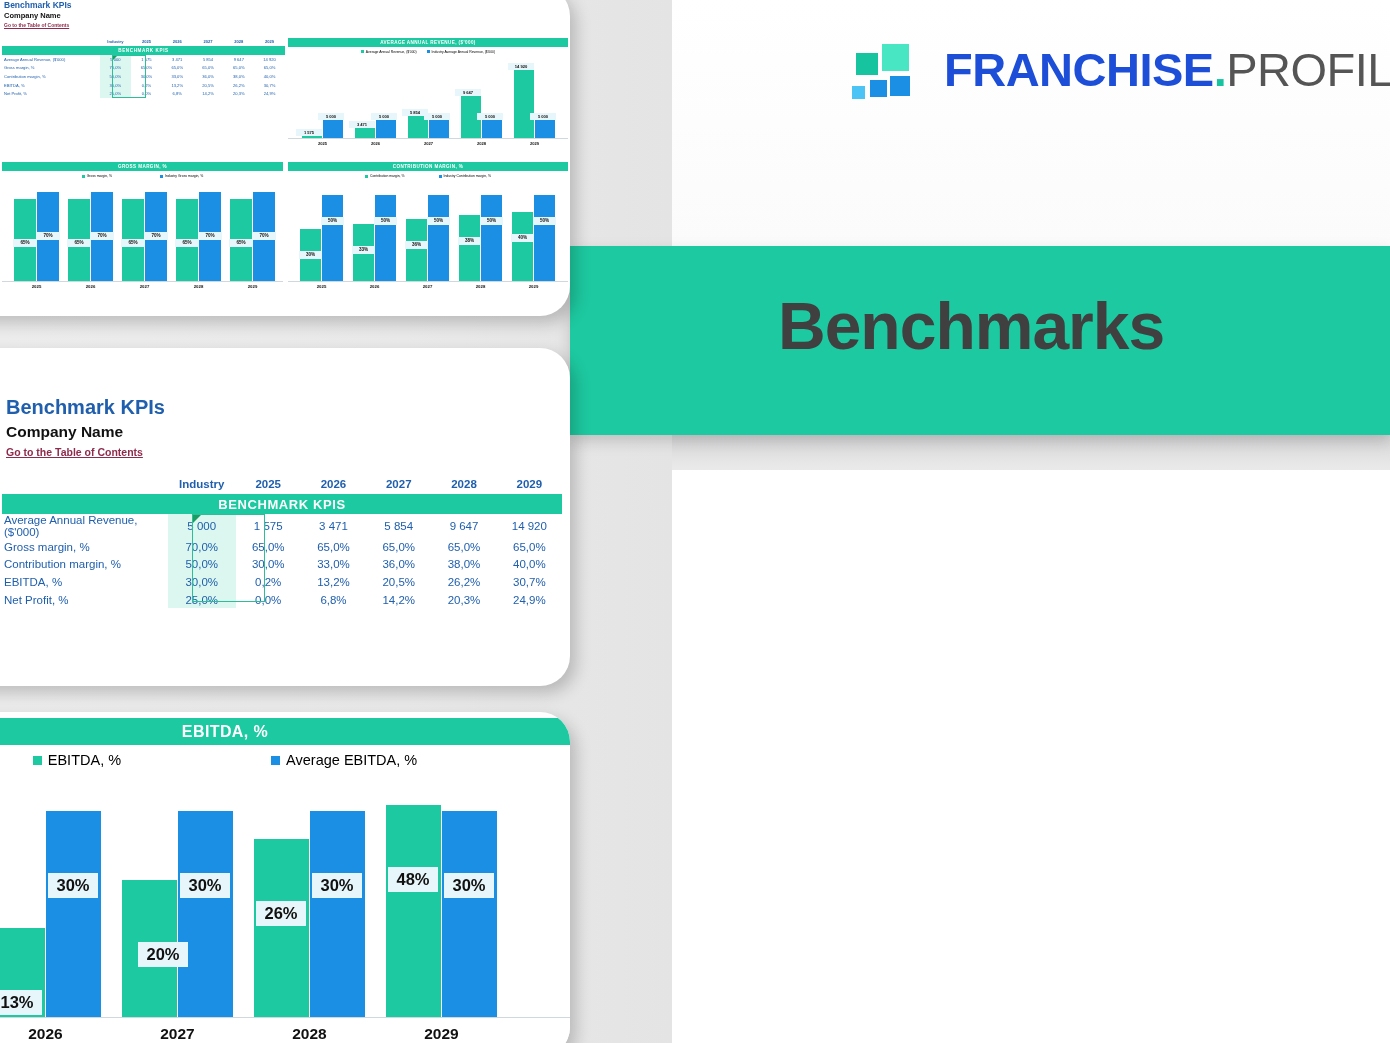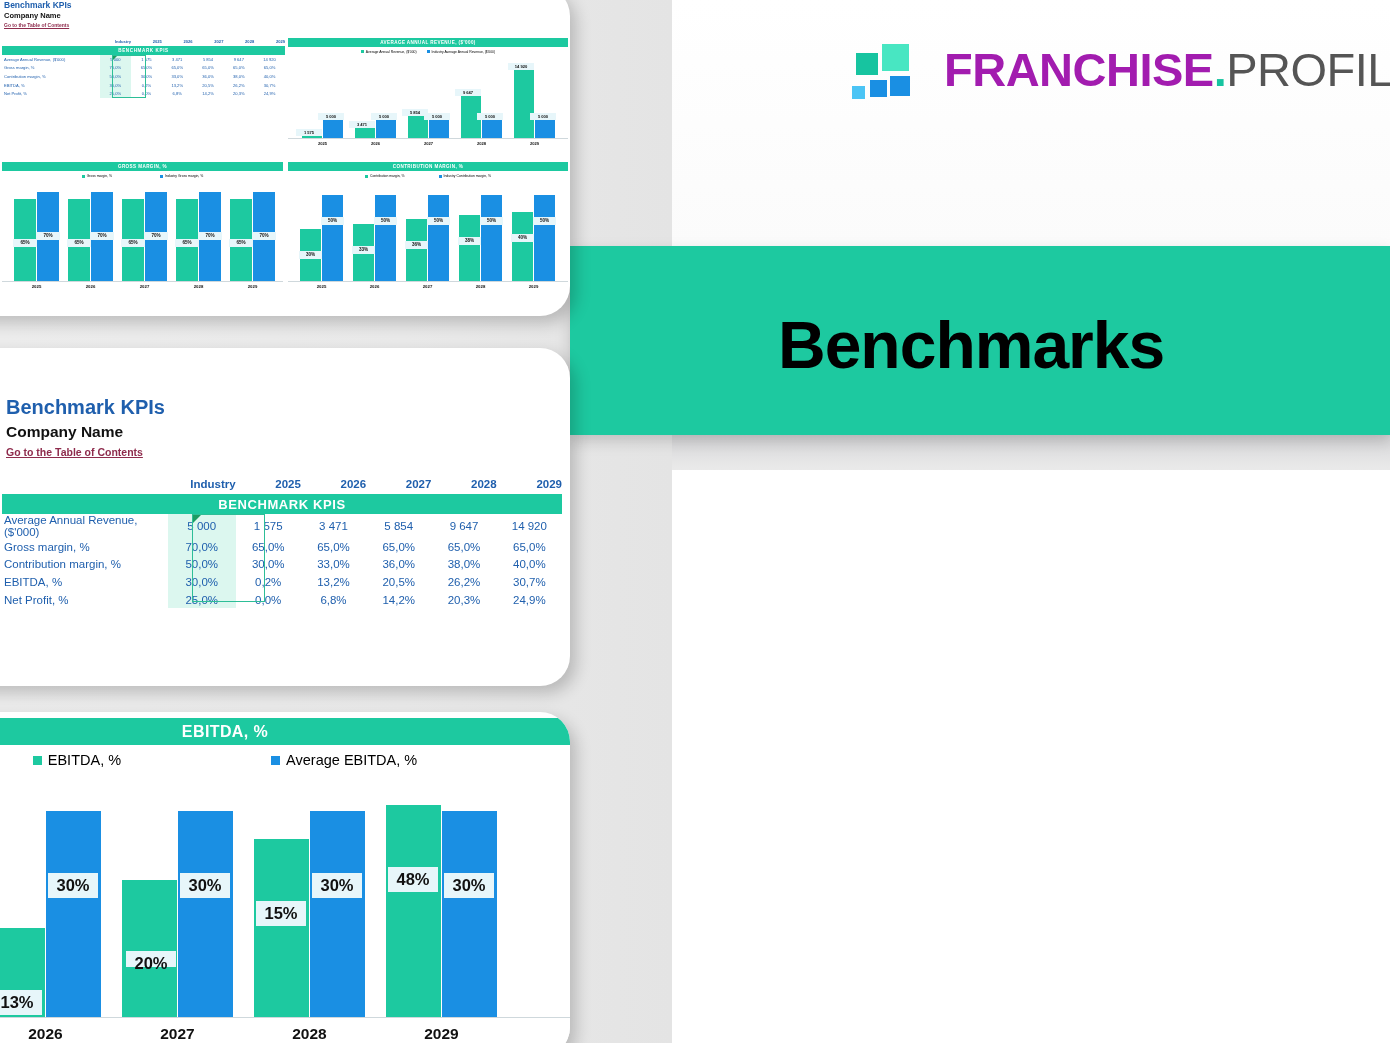--- a/index.html
+++ b/index.html
@@ -36,28 +36,28 @@
   
   .logo-wrap { position:absolute; left:850px; top:40px; display:flex; align-items:center; gap:22px; }
   .logo-mark { position:relative; width:72px; height:58px; }
   .logo-mark i { position:absolute; display:block; }
   .sq1 { left:6px;  top:13px; width:22px; height:22px; background:#17C4A0; }
   .sq2 { left:32px; top:4px;  width:27px; height:27px; background:#48E6C2; }
   .sq3 { left:40px; top:36px; width:20px; height:20px; background:#1A8FE3; }
   .sq4 { left:20px; top:40px; width:17px; height:17px; background:#1A8FE3; }
   .sq5 { left:2px;  top:46px; width:13px; height:13px; background:#4BC4F5; }
   .logo-text { font-size:47px; letter-spacing:-.5px; line-height:1; white-space:nowrap; }
-  .logo-text .b { font-weight:bold; color:#a21caf; }
+  .logo-text .b { font-weight:bold; color:#1d4ed8; }
   .logo-text .dot { font-weight:bold; color:#17C4A0; }
   .logo-text .l { font-weight:300; color:#555; }
 
   
   .big-title {
-    position:absolute; left:778px; top:307px;
-    font-size:66px; font-weight:bold; color:#000000; letter-spacing:-1px;
+    position:absolute; left:778px; top:288px;
+    font-size:66px; font-weight:bold; color:#404040; letter-spacing:-1px;
   }
 
   
   .body-copy {
     position:absolute; left:776px; top:524px; width:580px;
     font-size:26.5px; line-height:38.5px; color:#5a5f6b;
   }
 
   
   .card {
@@ -76,21 +76,21 @@
   .sheet-h2 { color:#111; font-weight:bold; }
   .sheet-link { color:#8E2B4C; font-weight:bold; text-decoration:underline; }
 
   
   table.kpi { border-collapse:collapse; width:100%; }
   table.kpi .titlebar td {
     background:#1DC9A0; color:#fff; font-weight:bold; text-align:center;
     letter-spacing:.6px;
   }
   table.kpi thead.hdr td {
-    color:#1F5FAD; font-weight:bold; text-align:right;
+    color:#1F5FAD; font-weight:bold; text-align:center;
     border-bottom:1.5px solid #1DC9A0;
   }
   table.kpi td { color:#1F5FAD; }
   table.kpi td.lbl { text-align:left; }
   table.kpi td.num { text-align:center; }
   table.kpi td.ind { text-align:center; background:#DCF7EF; }
   .ind-col-box { position:absolute; border:1px solid #2DBE97; pointer-events:none; }
   .corner-tri {
     position:absolute; width:0; height:0;
     border-top:6px solid #1C9C63; border-right:6px solid transparent;
@@ -479,28 +479,28 @@
             <div class="grp" style="left:110px;width:111px;height:233px;">
               <div class="bar teal" style="left:0;width:55px;height:89px;"></div>
               <div class="bar blue" style="left:56px;width:55px;height:206px;"></div>
               <div class="dlabel" style="left:2px;bottom:2px;width:50px;height:25px;line-height:25px;font-size:16.5px;">13%</div>
               <div class="dlabel" style="left:58px;bottom:119px;width:50px;height:25px;line-height:25px;font-size:16.5px;">30%</div>
             </div>
             <div class="xlabel" style="left:110px;top:241px;width:111px;font-size:15.5px;">2026</div>
             <div class="grp" style="left:242px;width:111px;height:233px;">
               <div class="bar teal" style="left:0;width:55px;height:137px;"></div>
               <div class="bar blue" style="left:56px;width:55px;height:206px;"></div>
-              <div class="dlabel" style="left:4px;bottom:50px;width:50px;height:16px;line-height:25px;font-size:16.5px;">20%</div>
+              <div class="dlabel" style="left:16px;bottom:50px;width:50px;height:25px;line-height:25px;font-size:16.5px;">20%</div>
               <div class="dlabel" style="left:58px;bottom:119px;width:50px;height:25px;line-height:25px;font-size:16.5px;">30%</div>
             </div>
             <div class="xlabel" style="left:242px;top:241px;width:111px;font-size:15.5px;">2027</div>
             <div class="grp" style="left:374px;width:111px;height:233px;">
               <div class="bar teal" style="left:0;width:55px;height:178px;"></div>
               <div class="bar blue" style="left:56px;width:55px;height:206px;"></div>
-              <div class="dlabel" style="left:2px;bottom:91px;width:50px;height:25px;line-height:25px;font-size:16.5px;">15%</div>
+              <div class="dlabel" style="left:2px;bottom:91px;width:50px;height:25px;line-height:25px;font-size:16.5px;">26%</div>
               <div class="dlabel" style="left:58px;bottom:119px;width:50px;height:25px;line-height:25px;font-size:16.5px;">30%</div>
             </div>
             <div class="xlabel" style="left:374px;top:241px;width:111px;font-size:15.5px;">2028</div>
             <div class="grp" style="left:506px;width:111px;height:233px;">
               <div class="bar teal" style="left:0;width:55px;height:212px;"></div>
               <div class="bar blue" style="left:56px;width:55px;height:206px;"></div>
               <div class="dlabel" style="left:2px;bottom:125px;width:50px;height:25px;line-height:25px;font-size:16.5px;">48%</div>
               <div class="dlabel" style="left:58px;bottom:119px;width:50px;height:25px;line-height:25px;font-size:16.5px;">30%</div>
             </div>
             <div class="xlabel" style="left:506px;top:241px;width:111px;font-size:15.5px;">2029</div>

